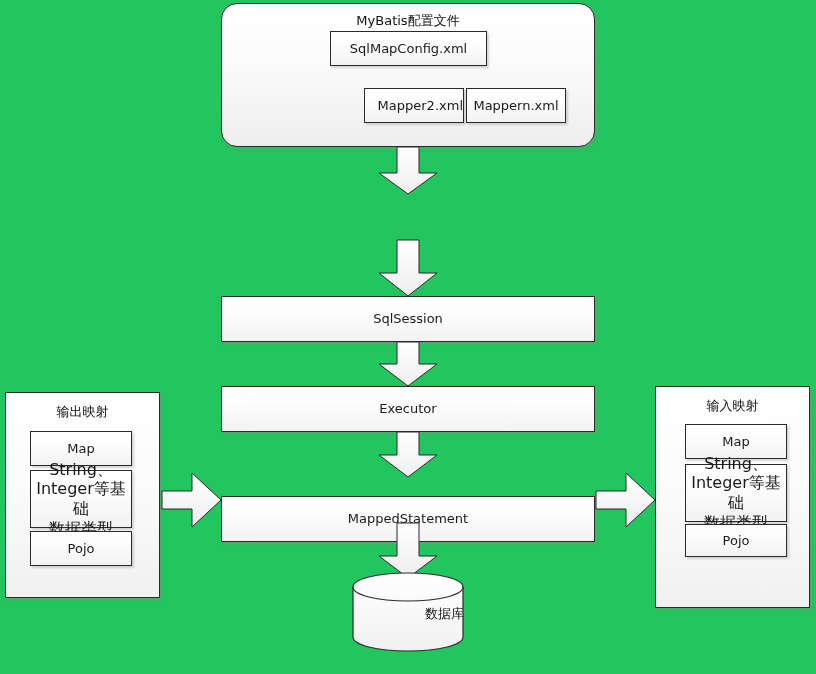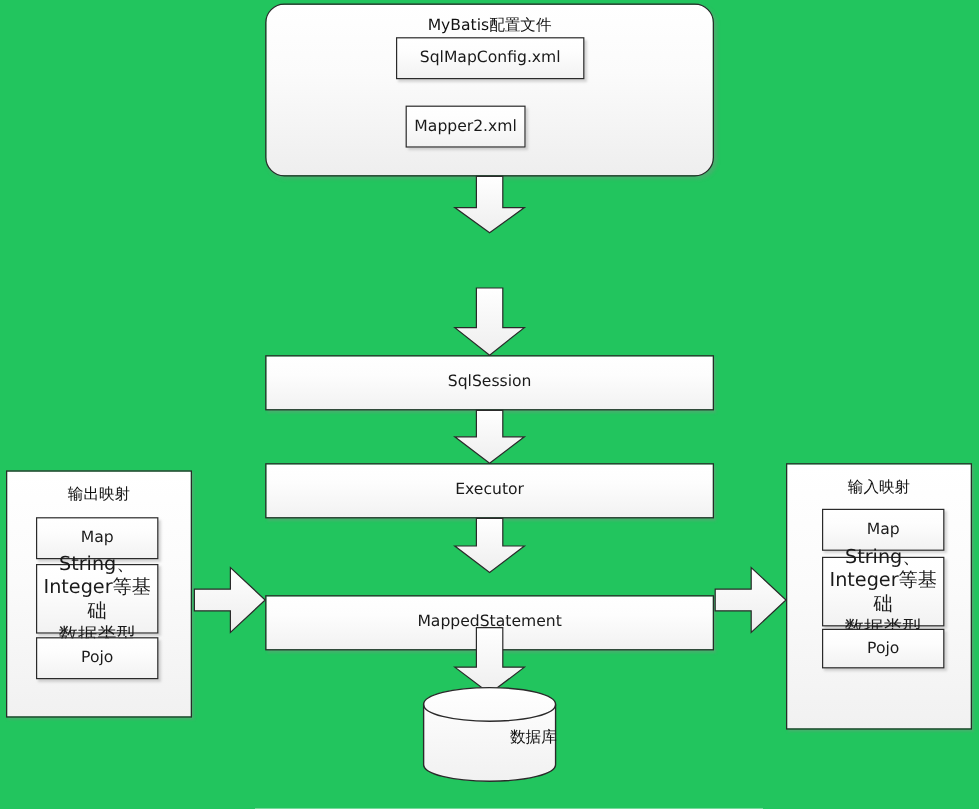--- a/index.html
+++ b/index.html
@@ -117,24 +117,27 @@
 
   <div class="group" style="left:221px; top:3px; width:374px; height:144px;">
     <div class="group-title f13" style="top:8px;">MyBatis配置文件</div>
   </div>
 
   <div class="node" style="left:330px; top:31px; width:157px; height:35px;">
     <span class="lbl f13">SqlMapConfig.xml</span>
   </div>
 
 
-  <div class="node" style="left:338px; top:88px; width:100px; height:35px;">
+  <div class="node" style="left:364px; top:88px; width:100px; height:35px;justify-content:flex-end;">
     <span class="lbl f13">Mapper2.xml</span>
   </div>
 
+  <div class="node" style="left:466px; top:88px; width:100px; height:35px;">
+    <span class="lbl f13">Mappern.xml</span>
+  </div>
 
   <svg class="arrow" style="left:378px; top:147px;" width="60" height="48" viewBox="0 0 60 48">
     <polygon points="19,0 41,0 41,26 59,26 30,47 1,26 19,26"></polygon>
   </svg>
 
 
   <svg class="arrow" style="left:378px; top:240px;" width="60" height="57" viewBox="0 0 60 57">
     <polygon points="19,0 41,0 41,33 59,33 30,56 1,33 19,33"></polygon>
   </svg>
 

